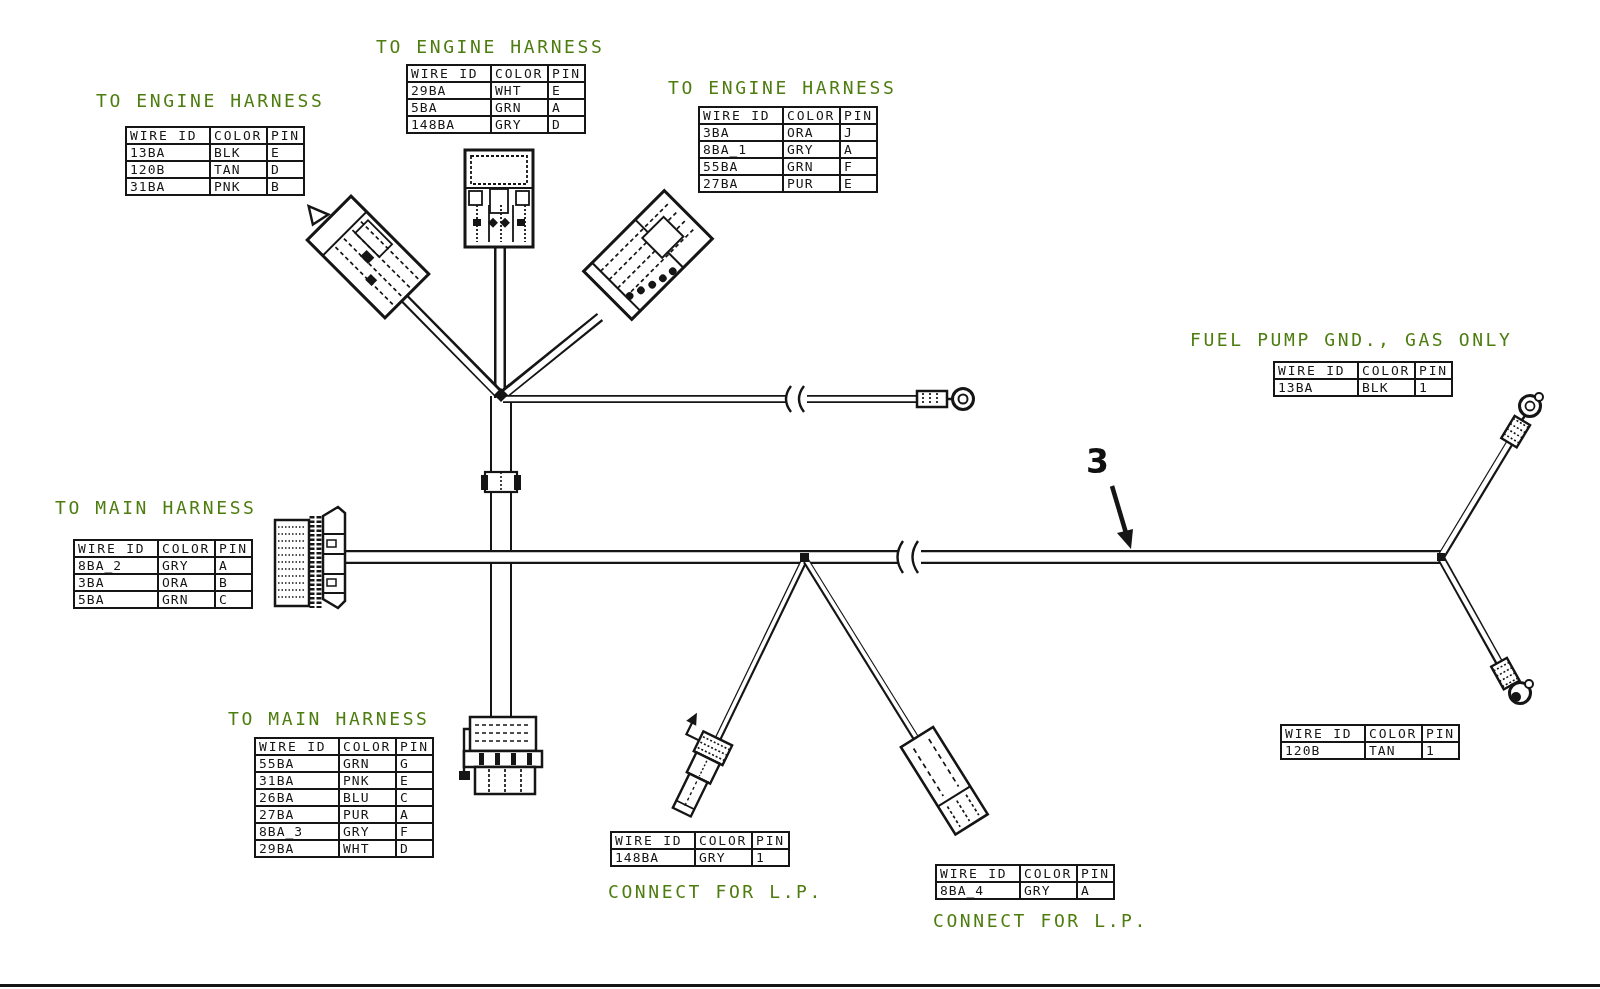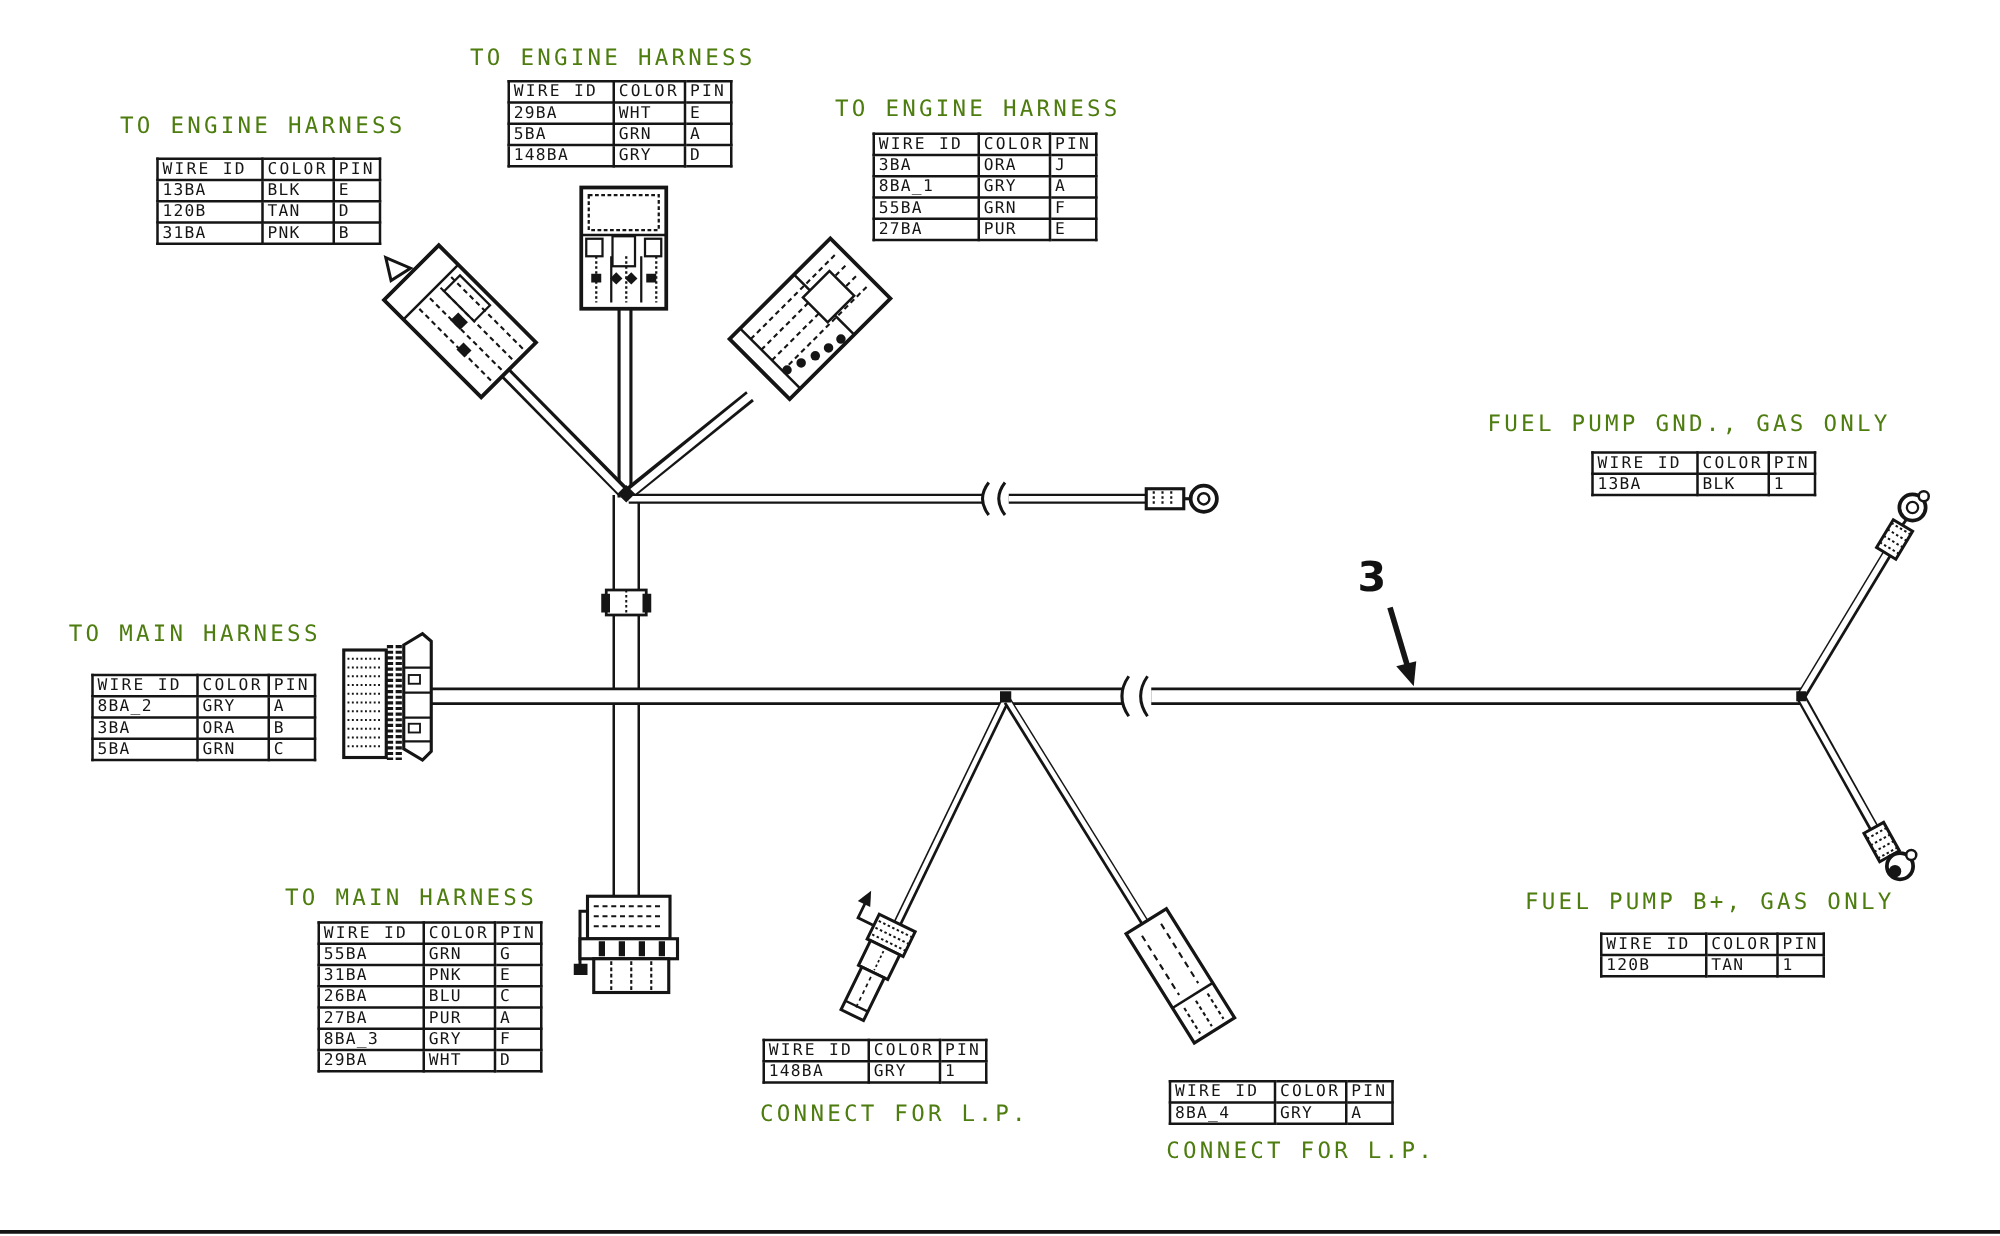--- a/index.html
+++ b/index.html
@@ -399,21 +399,20 @@
             <tr>
               <td>13BA</td>
               <td>BLK</td>
               <td>1</td>
             </tr>
           </tbody>
         </table></div>
   </div>
 
   <div class="tblock" style="left:1220px; top:711px;">
-    <div class="ttitle">FUEL PUMP B+, GAS ONLY</div>
     <div class="wtable-wrap" style="margin:13px 0 0 60px;"><table class="wtable">
           <tbody>
             <tr>
               <th>WIRE ID</th>
               <th>COLOR</th>
               <th>PIN</th>
             </tr>
             <tr>
               <td>120B</td>
               <td>TAN</td>

